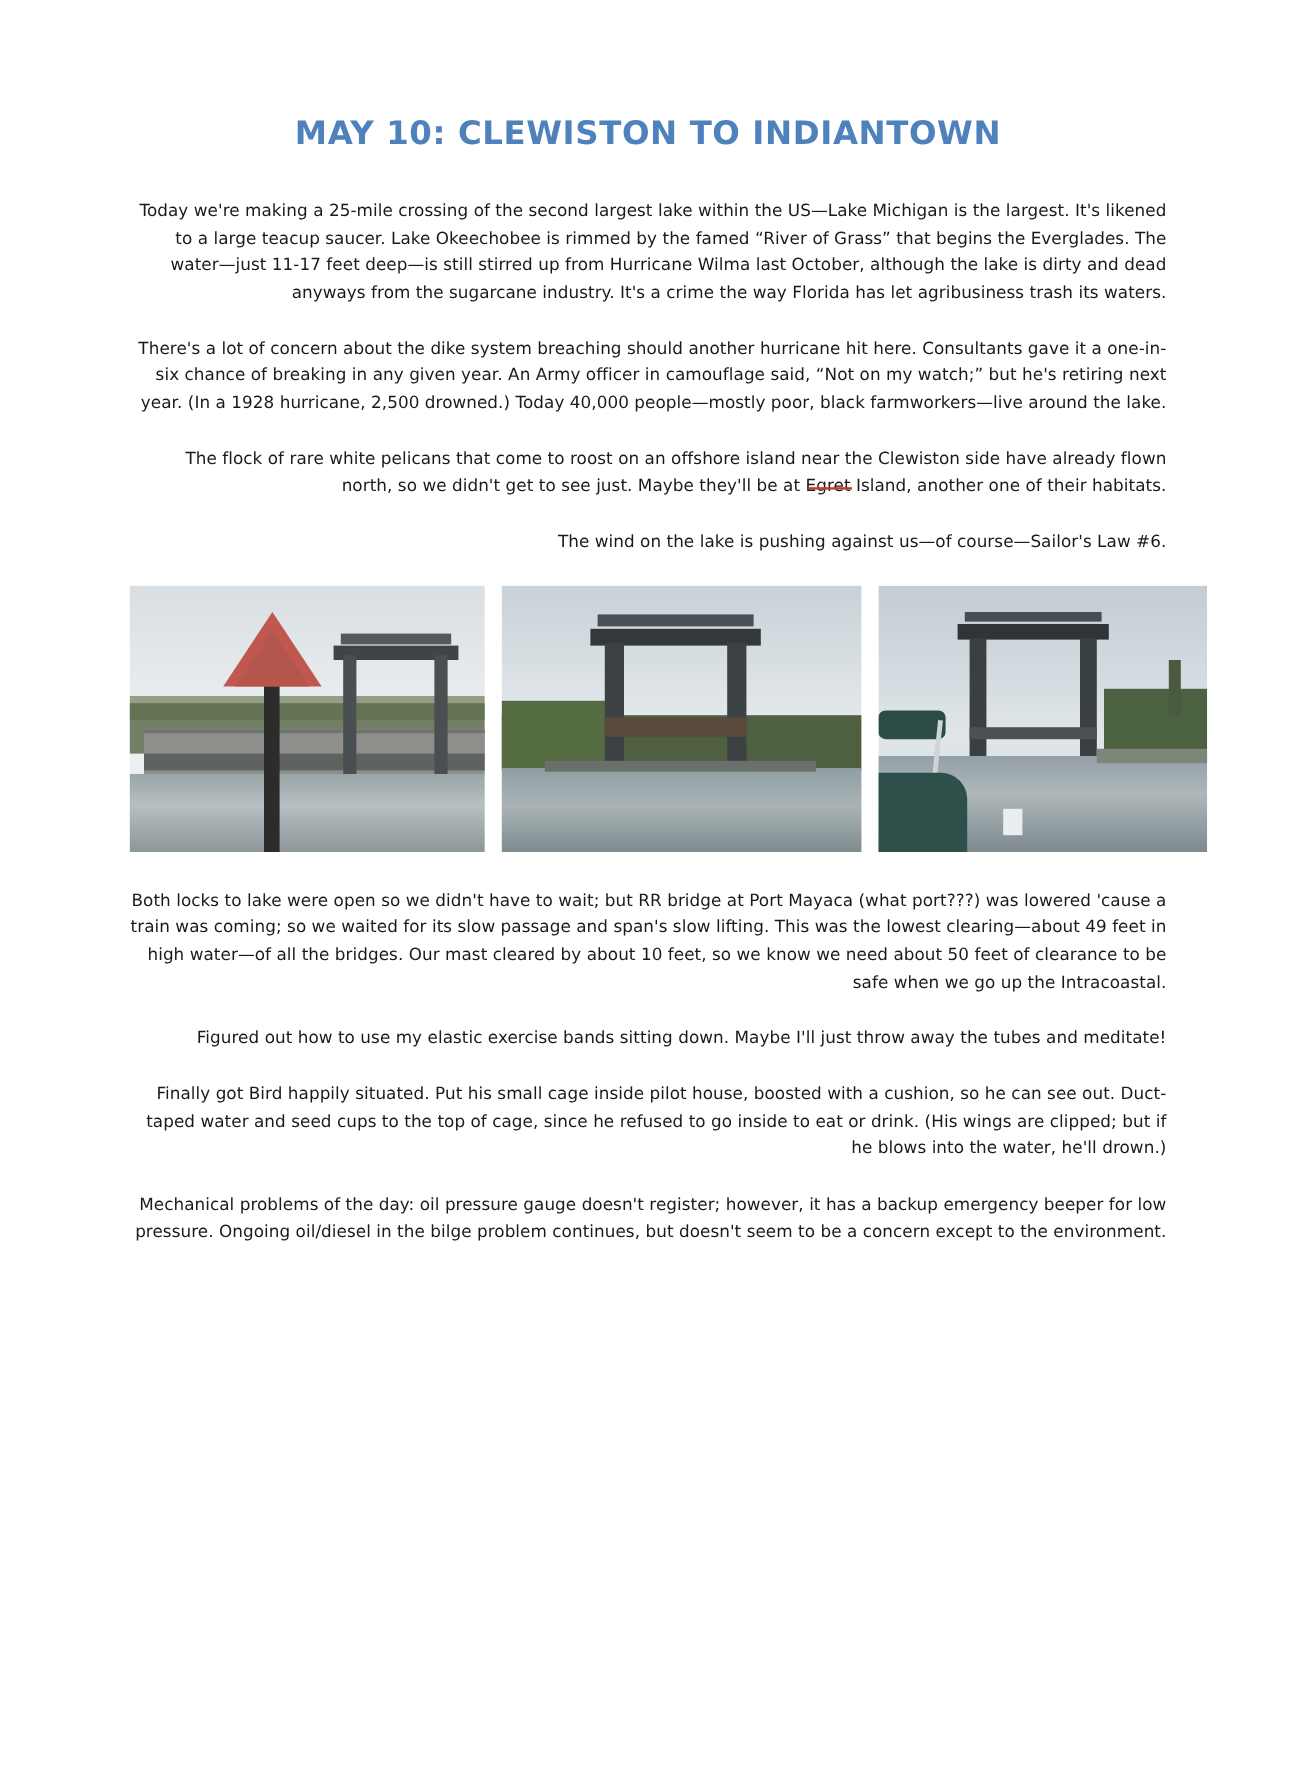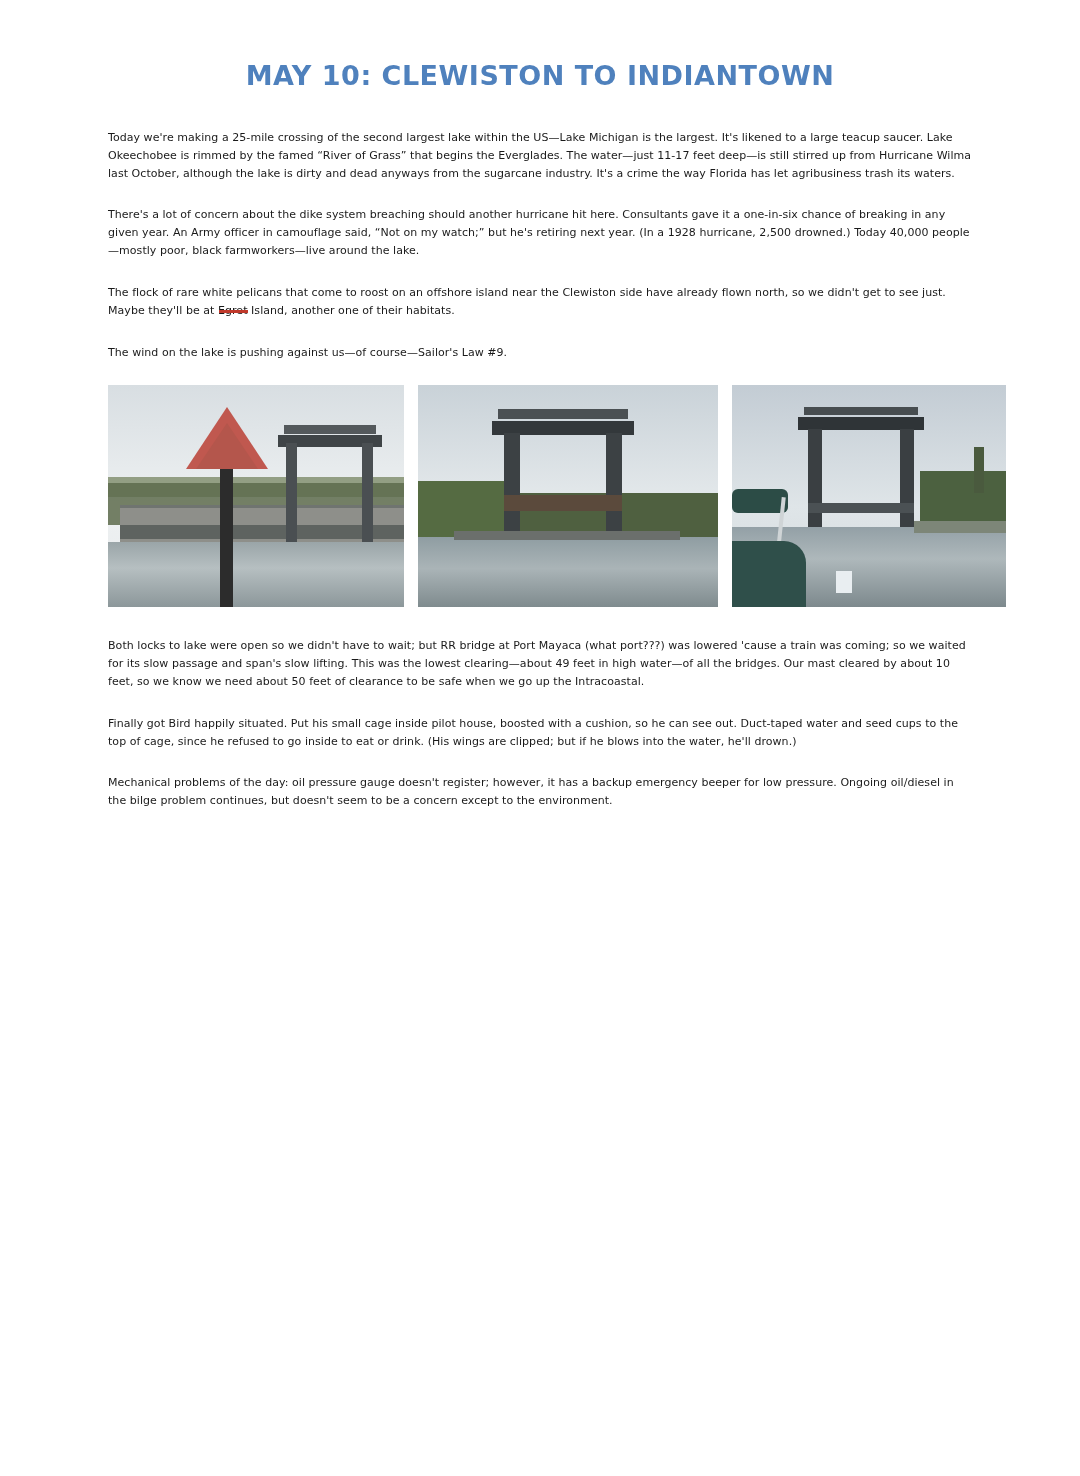--- a/index.html
+++ b/index.html
@@ -12,38 +12,38 @@
     height: 1476px;
     font-family: "DejaVu Sans", sans-serif;
     color: #1a1a1a;
     position: relative;
     overflow: hidden;
   }
   .page {
     width: 1080px;
     height: 1476px;
     box-sizing: border-box;
-    padding: 60px 108px 40px 108px;
+    padding: 96px 108px 40px 108px;
     position: relative;
   }
   .doc-title {
     text-align: center;
     color: #4f81bd;
     font-size: 27px;
     font-weight: bold;
     letter-spacing: 0.5px;
     font-family: "DejaVu Sans", sans-serif;
     margin: 0 0 38px 0;
   }
   .body-text {
-    font-size: 11px;
+    font-size: 14px;
     line-height: 1.62;
     color: #1a1a1a;
     margin: 0 0 24px 0;
-    text-align: left;
+    text-align: right;
     letter-spacing: 0.05px;
   }
   .strike-word {
     position: relative;
     white-space: nowrap;
   }
   .strike-word .bar {
     position: absolute;
     left: 4%;
     right: -2%;
@@ -116,21 +116,21 @@
 <div class="page">
 
   <h1 class="doc-title">MAY 10: CLEWISTON TO INDIANTOWN</h1>
 
   <p class="body-text">Today we're making a 25-mile crossing of the second largest lake within the US—Lake Michigan is the largest. It's likened to a large teacup saucer. Lake Okeechobee is rimmed by the famed “River of Grass” that begins the Everglades. The water—just 11-17 feet deep—is still stirred up from Hurricane Wilma last October, although the lake is dirty and dead anyways from the sugarcane industry. It's a crime the way Florida has let agribusiness trash its waters.</p>
 
   <p class="body-text">There's a lot of concern about the dike system breaching should another hurricane hit here. Consultants gave it a one-in-six chance of breaking in any given year. An Army officer in camouflage said, “Not on my watch;” but he's retiring next year. (In a 1928 hurricane, 2,500 drowned.) Today 40,000 people—mostly poor, black farmworkers—live around the lake.</p>
 
   <p class="body-text"><span>The flock of rare white pelicans that come to roost on an offshore island near the Clewiston side have already flown north, so we didn't get to see just. Maybe they'll be at </span><span class="strike-word"><span>Egret</span><span class="bar"></span></span><span> Island, another one of their habitats.</span></p>
 
-  <p class="body-text">The wind on the lake is pushing against us—of course—Sailor's Law #9.</p>
+  <p class="body-text">The wind on the lake is pushing against us—of course—Sailor's Law #6.</p>
 
   <div class="photo-row">
 
     <div class="photo photo-1">
       <div class="p1-sky"></div>
       <div class="p1-trees2"></div>
       <div class="p1-trees"></div>
       <div class="p1-train"></div>
       <div class="p1-train-dark"></div>
       <div class="p1-gantry-top2"></div>
@@ -170,18 +170,19 @@
       <div class="p3-canopy"></div>
       <div class="p3-mast"></div>
       <div class="p3-boat"></div>
       <div class="p3-flag"></div>
     </div>
 
   </div>
 
   <p class="body-text">Both locks to lake were open so we didn't have to wait; but RR bridge at Port Mayaca (what port???) was lowered 'cause a train was coming; so we waited for its slow passage and span's slow lifting. This was the lowest clearing—about 49 feet in high water—of all the bridges. Our mast cleared by about 10 feet, so we know we need about 50 feet of clearance to be safe when we go up the Intracoastal.</p>
 
+  <p class="body-text">Figured out how to use my elastic exercise bands sitting down. Maybe I'll just throw away the tubes and meditate!</p>
 
   <p class="body-text">Finally got Bird happily situated. Put his small cage inside pilot house, boosted with a cushion, so he can see out. Duct-taped water and seed cups to the top of cage, since he refused to go inside to eat or drink. (His wings are clipped; but if he blows into the water, he'll drown.)</p>
 
   <p class="body-text">Mechanical problems of the day: oil pressure gauge doesn't register; however, it has a backup emergency beeper for low pressure. Ongoing oil/diesel in the bilge problem continues, but doesn't seem to be a concern except to the environment.</p>
 
 </div>
 
 </body></html>

